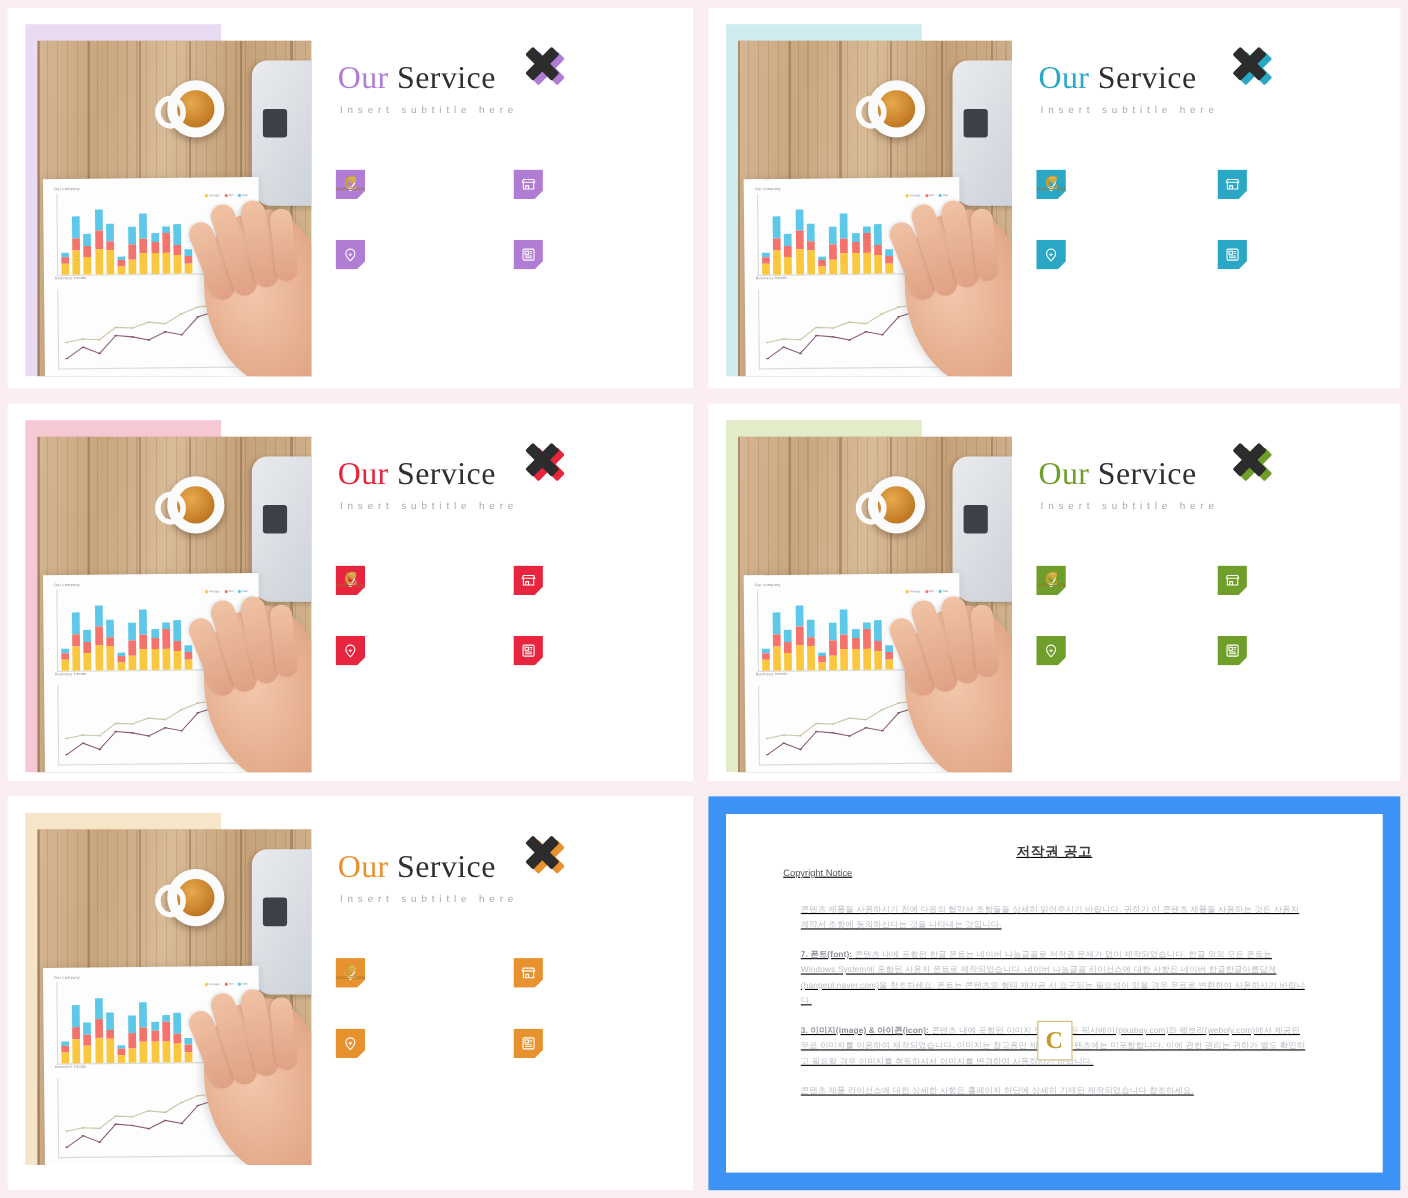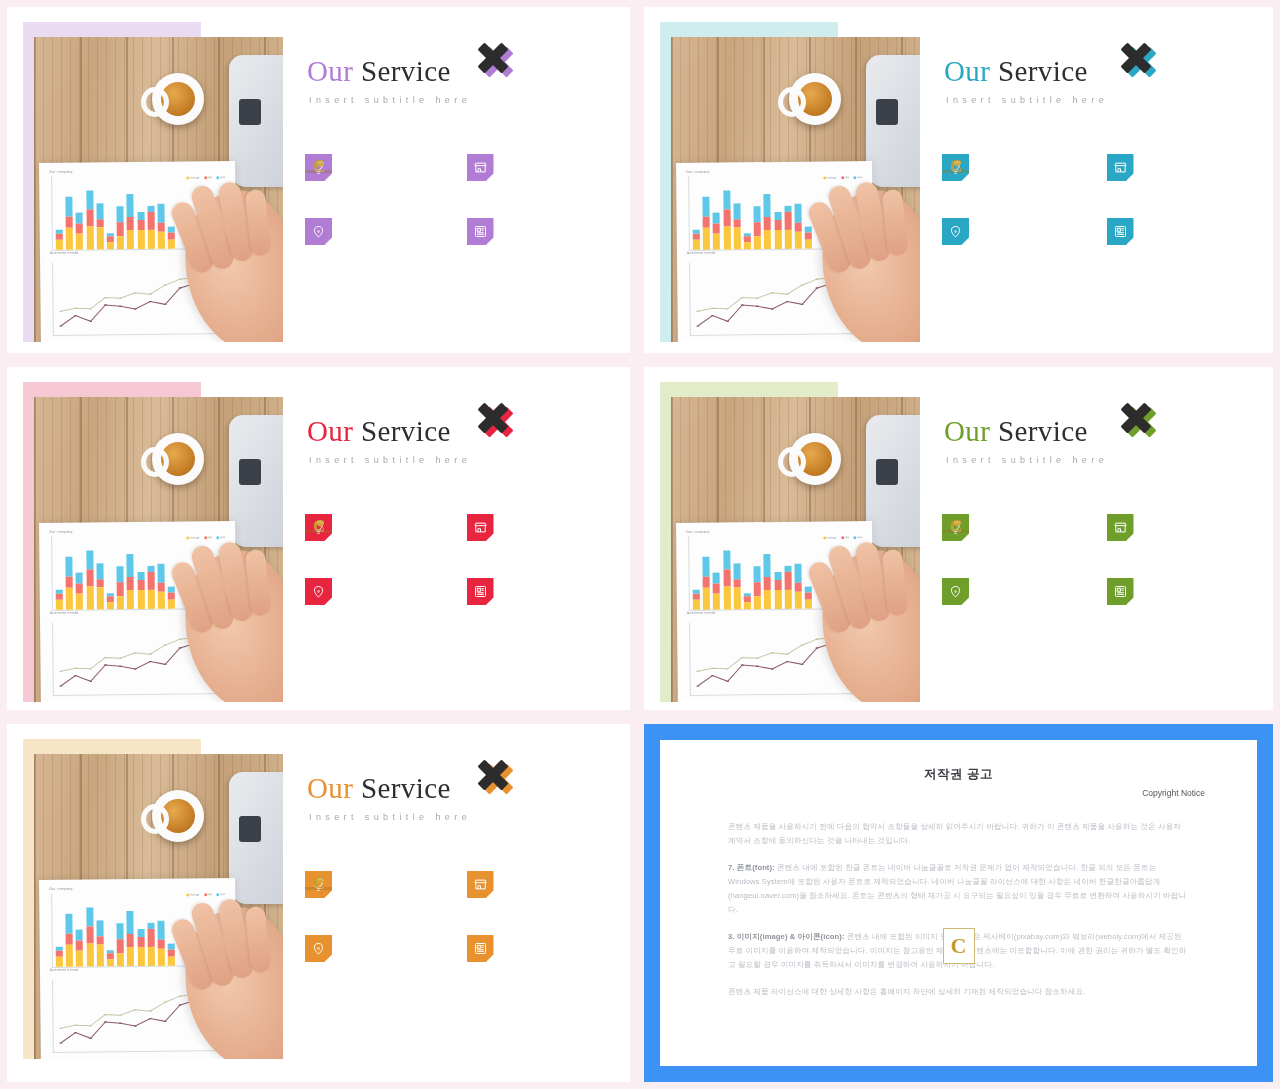--- a/index.html
+++ b/index.html
@@ -156,23 +156,23 @@
   }
   .ftxt{flex:1;min-width:0;}
   .fh{
     font-family:"Liberation Serif", serif;
     font-size:11.5px;color:#45454b;letter-spacing:1.1px;margin:0 0 4px 0;
   }
   .fl{font-size:8px;color:#8d8d94;line-height:12.4px;margin:0;letter-spacing:.1px;}
   
   .cslide{position:absolute;left:7px;top:7px;right:7px;bottom:7px;background:#3d93f5;}
   .cpanel{position:absolute;left:16px;top:16px;right:16px;bottom:16px;background:#fff;
-    padding:26px 52px 4px;box-sizing:border-box;position:absolute;}
+    padding:26px 52px 4px;box-sizing:border-box;position:absolute;text-decoration:underline;}
   .ctitle{font-size:12.5px;font-weight:700;color:#3a3a40;text-align:center;margin:0;letter-spacing:.5px;}
-  .csub{font-size:8.5px;color:#555;text-align:right;margin:5px 0 16px;}
+  .csub{font-size:8.5px;color:#555;text-align:left;margin:5px 0 16px;}
   .cbody{margin-top:22px;position:relative;}
   .cp{font-size:7.6px;line-height:14px;color:#b9bcc4;margin:0 16px 13px;letter-spacing:.1px;
     filter:blur(.45px);}
   .cp b{color:#8e929b;font-weight:700;}
   .cwm{
     position:absolute;left:50%;top:108px;transform:translateX(-50%);
     width:30px;height:34px;border:1px solid rgba(190,155,55,.7);
     display:flex;align-items:center;justify-content:center;
     font-family:"Liberation Serif",serif;font-size:22px;font-weight:700;
     color:#c59a2c;background:#fff;

